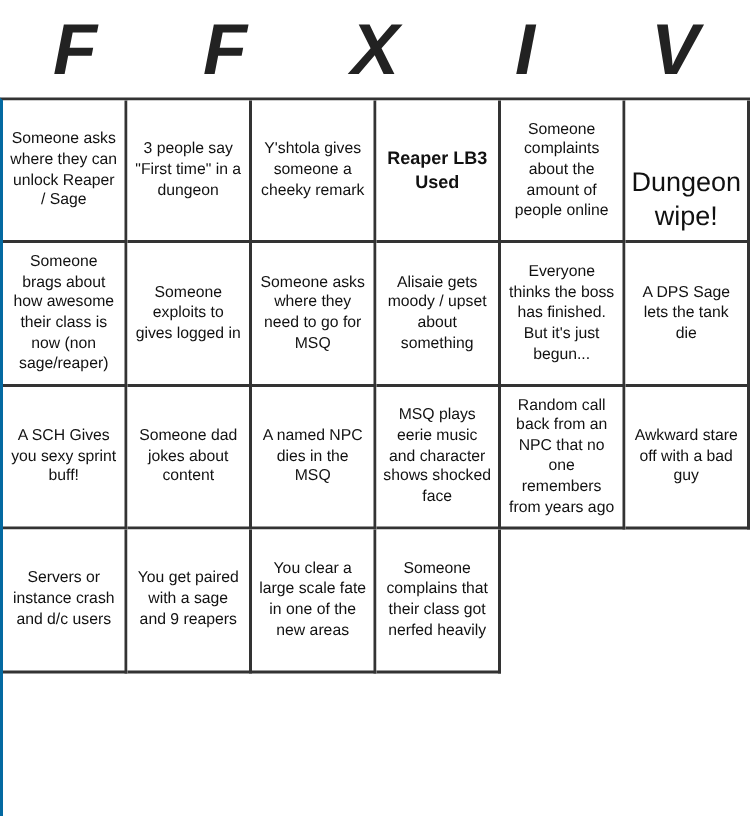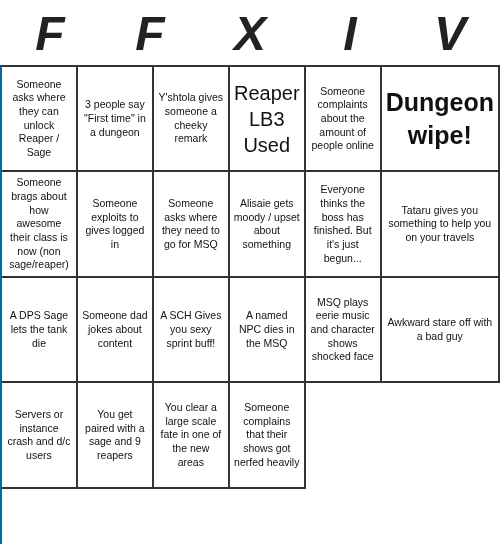--- a/index.html
+++ b/index.html
@@ -42,26 +42,27 @@
       justify-content: center;
       text-align: center;
       padding: 4px;
       font-size: 10.5px;
       line-height: 1.3;
       color: #111;
       background: #fff;
       position: relative;
     }
     .cell.large-text {
-      font-size: 25px;
-      font-weight: bold;
+      font-size: 18px;
+      font-weight: normal;
+      align-items: flex-end;
     }
     .cell.medium-text {
-      font-size: 20px;
-      font-weight: normal;
+      font-size: 12px;
+      font-weight: bold;
     }
     .cell span {
       display: block;
       width: 100%;
     }
   </style>
 </head>
 <body>
 
 <div class="header">
@@ -100,45 +101,45 @@
     <div class="cell">
       <span>Someone asks where they need to go for MSQ</span>
     </div>
     <div class="cell">
       <span>Alisaie gets moody / upset about something</span>
     </div>
     <div class="cell">
       <span>Everyone thinks the boss has finished. But it's just begun...</span>
     </div>
     <div class="cell">
-      <span>Tataru gives you something to help you on your travels</span>
-    </div>
-    <div class="cell">
       <span>A DPS Sage lets the tank die</span>
     </div>
     <div class="cell">
-      <span>Someone dad jokes about content</span>
+      <span>A SCH Gives you sexy sprint buff!</span>
     </div>
     <div class="cell">
-      <span>A SCH Gives you sexy sprint buff!</span>
+      <span>Someone dad jokes about content</span>
     </div>
     <div class="cell">
       <span>A named NPC dies in the MSQ</span>
     </div>
     <div class="cell">
       <span>MSQ plays eerie music and character shows shocked face</span>
+    </div>
+    <div class="cell">
+      <span>Random call back from an NPC that no one remembers from years ago</span>
     </div>
     <div class="cell">
       <span>Awkward stare off with a bad guy</span>
     </div>
     <div class="cell">
       <span>Servers or instance crash and d/c users</span>
     </div>
     <div class="cell">
       <span>You get paired with a sage and 9 reapers</span>
     </div>
     <div class="cell">
       <span>You clear a large scale fate in one of the new areas</span>
     </div>
     <div class="cell">
-      <span>Someone complains that their shows got nerfed heavily</span>
+      <span>Someone complains that their class got nerfed heavily</span>
     </div>
   </div>
 
 </body></html>

